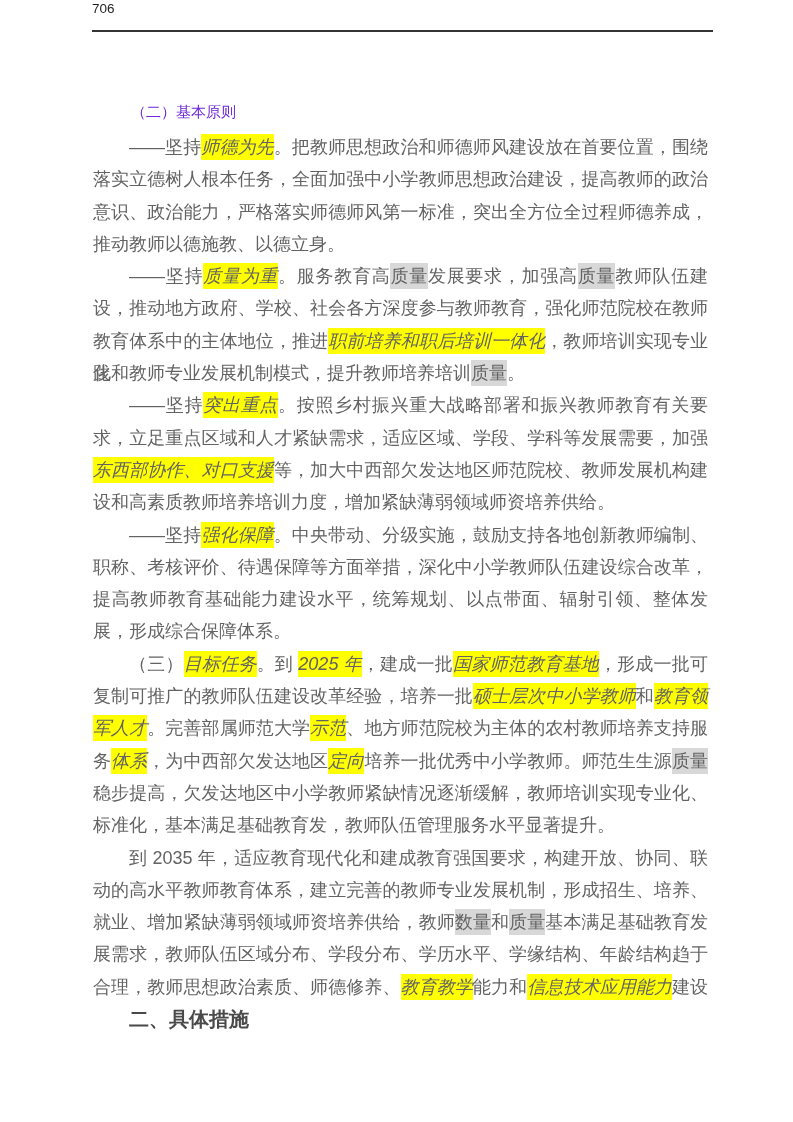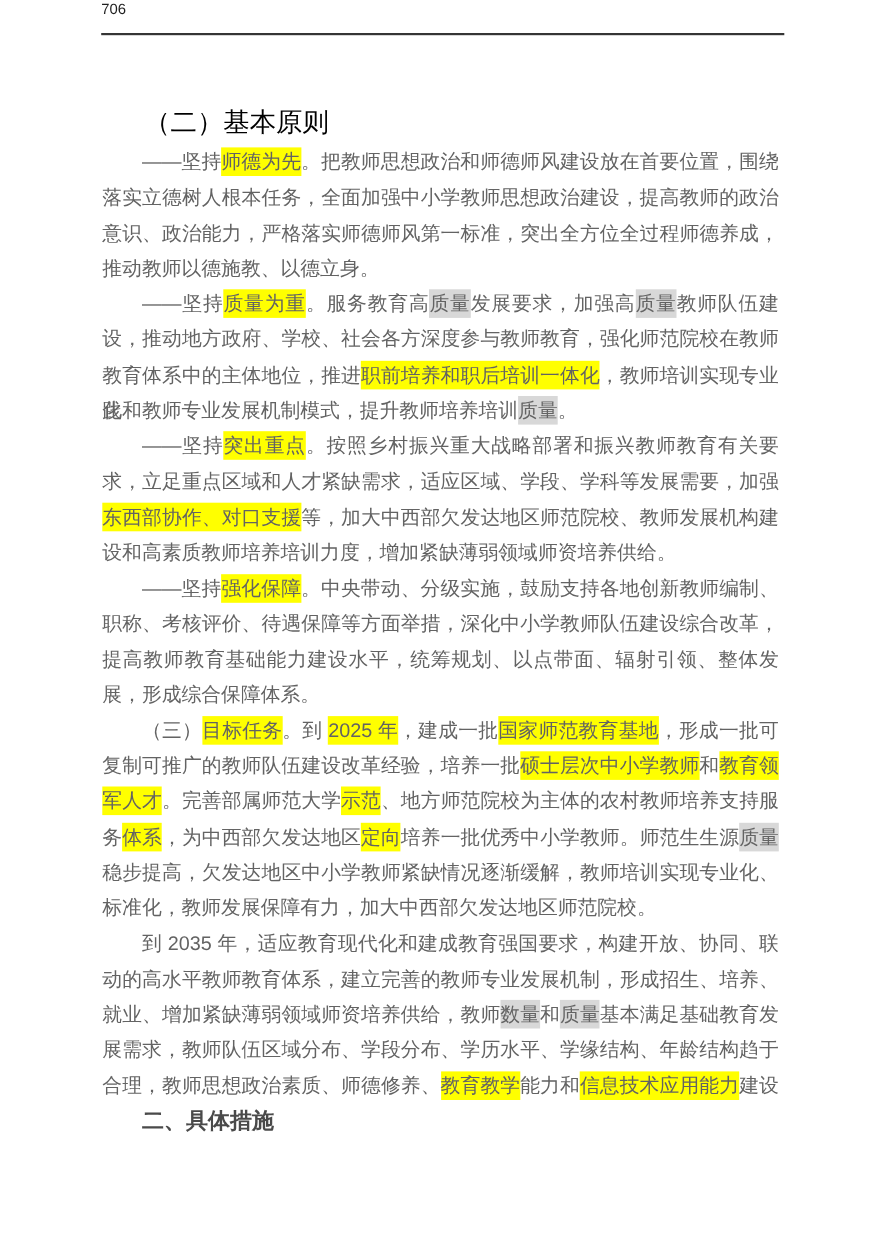--- a/index.html
+++ b/index.html
@@ -22,28 +22,28 @@
   .content{
     position:absolute;left:93px;top:93px;width:615px;
     font-size:18px;color:var(--text,#636363);
   }
   .line{
     height:32.3px;line-height:32.3px;
   }
   .line.fill{text-align:justify;text-align-last:justify;}
   .line.indent{padding-left:36px;}
   .heading{
-    font-size:24px;color:#000000;
+    font-size:15px;color:#6d28d9;
     height:38px;line-height:38px;padding-left:38px;
   }
   .heading-bold{
     font-size:20px;font-weight:bold;color:#4a4a4a;
     padding-left:36px;
   }
-  .hl{background:var(--hl,#ffff00);padding:3px 0;}
+  .hl{background:var(--hl,#ffff00);padding:3px 0;font-style:italic;}
   .hlg{background:var(--hlg,#d8d8d8);padding:3px 0;}
 </style>
 </head>
 <body>
 
 <div class="page">
   <div class="page-number">706</div>
   <div class="header-rule" style="background: rgb(53, 53, 53);"></div>
   <div class="content" id="content">
       <div class="heading">（二）基本原则</div>
@@ -61,21 +61,21 @@
       <div class="line"><span>设和高素质教师培养培训力度，增加紧缺薄弱领域师资培养供给。</span></div>
       <div class="line fill indent"><span>——坚持</span><span class="hl">强化保障</span><span>。中央带动、分级实施，鼓励支持各地创新教师编制、</span></div>
       <div class="line fill"><span>职称、考核评价、待遇保障等方面举措，深化中小学教师队伍建设综合改革，</span></div>
       <div class="line fill"><span>提高教师教育基础能力建设水平，统筹规划、以点带面、辐射引领、整体发</span></div>
       <div class="line"><span>展，形成综合保障体系。</span></div>
       <div class="line fill indent"><span>（三）</span><span class="hl">目标任务</span><span>。到 </span><span class="hl">2025 年</span><span>，建成一批</span><span class="hl">国家师范教育基地</span><span>，形成一批可</span></div>
       <div class="line fill"><span>复制可推广的教师队伍建设改革经验，培养一批</span><span class="hl">硕士层次中小学教师</span><span>和</span><span class="hl">教育领</span></div>
       <div class="line fill"><span class="hl">军人才</span><span>。完善部属师范大学</span><span class="hl">示范</span><span>、地方师范院校为主体的农村教师培养支持服</span></div>
       <div class="line fill"><span>务</span><span class="hl">体系</span><span>，为中西部欠发达地区</span><span class="hl">定向</span><span>培养一批优秀中小学教师。师范生生源</span><span class="hlg">质量</span></div>
       <div class="line fill"><span>稳步提高，欠发达地区中小学教师紧缺情况逐渐缓解，教师培训实现专业化、</span></div>
-      <div class="line"><span>标准化，教师发展保障有力，加大中西部欠发达地区师范院校。</span></div>
+      <div class="line"><span>标准化，基本满足基础教育发，教师队伍管理服务水平显著提升。</span></div>
       <div class="line fill indent"><span>到 2035 年，适应教育现代化和建成教育强国要求，构建开放、协同、联</span></div>
       <div class="line fill"><span>动的高水平教师教育体系，建立完善的教师专业发展机制，形成招生、培养、</span></div>
       <div class="line fill"><span>就业、增加紧缺薄弱领域师资培养供给，教师</span><span class="hlg">数量</span><span>和</span><span class="hlg">质量</span><span>基本满足基础教育发</span></div>
       <div class="line fill"><span>展需求，教师队伍区域分布、学段分布、学历水平、学缘结构、年龄结构趋于</span></div>
       <div class="line fill"><span>合理，教师思想政治素质、师德修养、</span><span class="hl">教育教学</span><span>能力和</span><span class="hl">信息技术应用能力</span><span>建设</span></div>
       <div class="line heading-bold">二、具体措施</div>
     </div>
 </div>
 
 </body></html>

